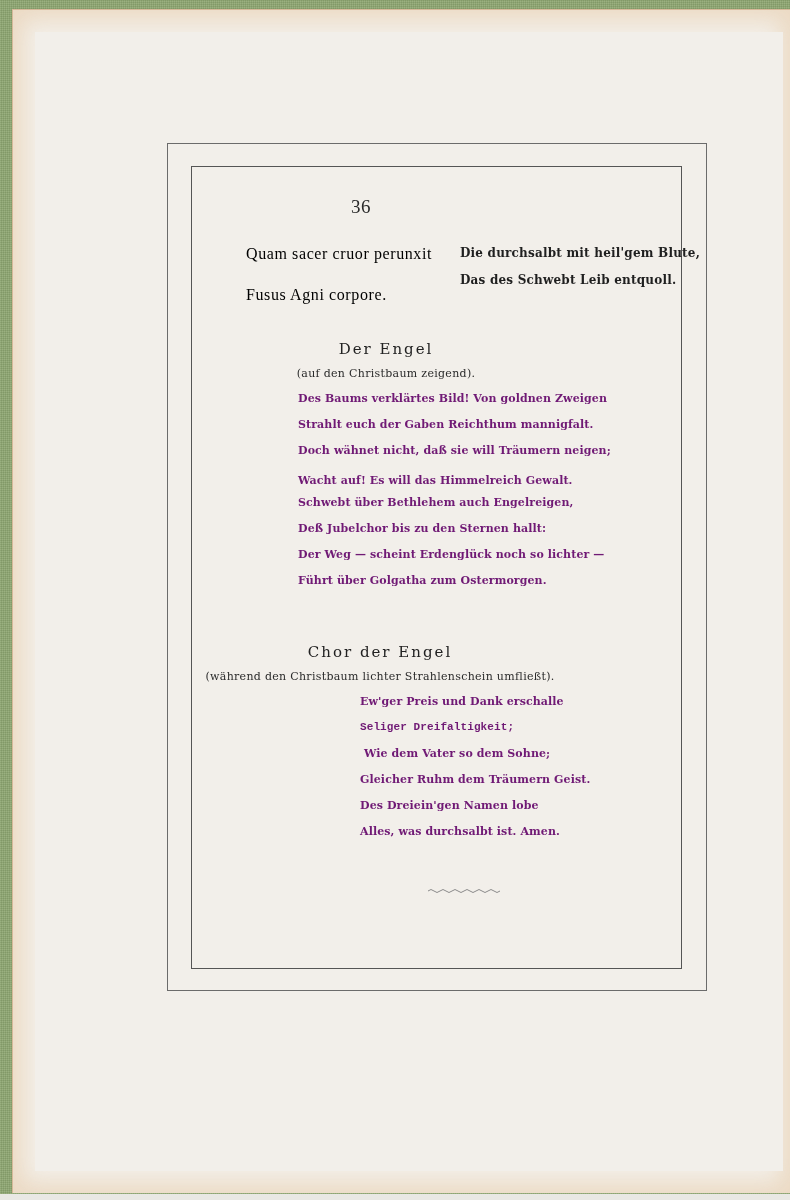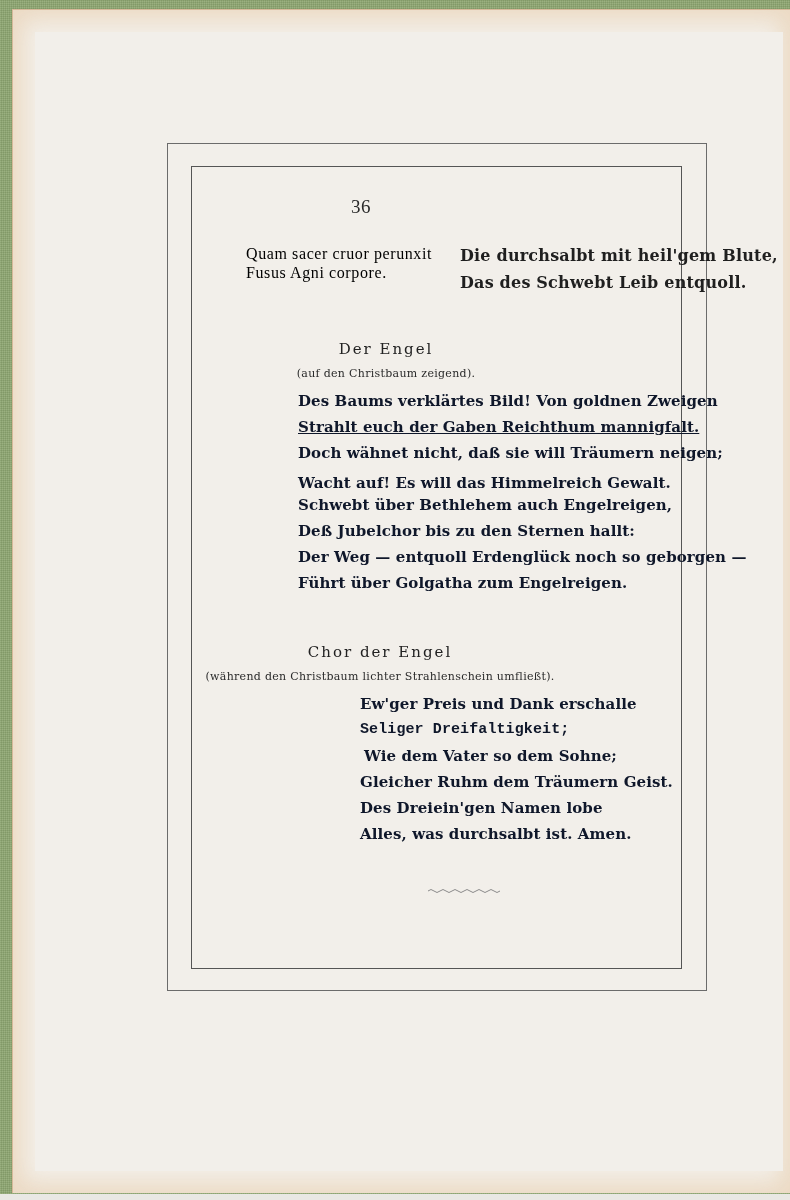--- a/index.html
+++ b/index.html
@@ -83,21 +83,21 @@
       left: 246px;
       font-family: "Liberation Serif", serif;
       font-size: 16px;
       color: #000000;
       letter-spacing: 0.6px;
       white-space: nowrap;
     }
     .german {
       position: absolute;
       font-family: "DejaVu Serif", serif;
-      font-size: 16px;
+      font-size: 12px;
       color: #1f1f1f;
       font-weight: bold;
       letter-spacing: 0.2px;
       white-space: nowrap;
     }
     .heading {
       position: absolute;
       left: 0;
       width: 790px;
       text-align: center;
@@ -112,23 +112,23 @@
       width: 790px;
       text-align: center;
       font-family: "DejaVu Serif", serif;
       font-size: 11px;
       color: #2a2a2a;
       letter-spacing: 0.3px;
     }
     .verse {
       position: absolute;
       font-family: "DejaVu Serif", serif;
-      font-size: 15px;
+      font-size: 11px;
       font-weight: bold;
-      color: #0f172a;
+      color: #701a75;
       white-space: nowrap;
       letter-spacing: 0.1px;
     }
     .ornament {
       position: absolute;
       left: 428px;
       top: 887px;
       width: 72px;
       height: 8px;
     }
@@ -143,34 +143,34 @@
   <div class="sheet-inner"></div>
 </div>
 
 <div class="outer-frame"></div>
 <div class="inner-frame"></div>
 
 <div class="page-number">36</div>
 
 <div class="latin" style="top:245px;">Quam sacer cruor perunxit</div>
 <div class="german" style="left:460px; top:246px;">Die durchsalbt mit heil'gem Blute,</div>
-<div class="latin" style="top:264px;">Fusus Agni corpore.</div>
+<div class="latin" style="top:286px;">Fusus Agni corpore.</div>
 <div class="german" style="left:460px; top:273px;">Das des Schwebt Leib entquoll.</div>
 
 <div class="heading" style="top:340px; transform:translateX(-9px);">Der Engel</div>
 <div class="subheading" style="top:367px; transform:translateX(-9px);">(auf den Christbaum zeigend).</div>
 
 <div class="verse" style="left:298px; top:392px;">Des Baums verklärtes Bild!  Von goldnen Zweigen</div>
-<div class="verse" style="left:298px; top:418px;text-decoration:underline;">Strahlt euch der Gaben Reichthum mannigfalt.</div>
+<div class="verse" style="left:298px; top:418px;">Strahlt euch der Gaben Reichthum mannigfalt.</div>
 <div class="verse" style="left:298px; top:444px;">Doch wähnet nicht, daß sie will Träumern neigen;</div>
 <div class="verse" style="left:298px; top:474px;">Wacht auf!  Es will das Himmelreich Gewalt.</div>
 <div class="verse" style="left:298px; top:496px;">Schwebt über Bethlehem auch Engelreigen,</div>
 <div class="verse" style="left:298px; top:522px;">Deß Jubelchor bis zu den Sternen hallt:</div>
-<div class="verse" style="left:298px; top:548px;">Der Weg — entquoll Erdenglück noch so geborgen —</div>
-<div class="verse" style="left:298px; top:574px;">Führt über Golgatha zum Engelreigen.</div>
+<div class="verse" style="left:298px; top:548px;">Der Weg — scheint Erdenglück noch so lichter —</div>
+<div class="verse" style="left:298px; top:574px;">Führt über Golgatha zum Ostermorgen.</div>
 
 <div class="heading" style="top:643px; transform:translateX(-15px);">Chor der Engel</div>
 <div class="subheading" style="top:670px; transform:translateX(-15px);">(während den Christbaum lichter Strahlenschein umfließt).</div>
 
 <div class="verse" style="left:360px; top:695px;">Ew'ger Preis und Dank erschalle</div>
 <div class="verse" style="left:360px; top:721px;font-family:Liberation Mono, monospace;">Seliger Dreifaltigkeit;</div>
 <div class="verse" style="left:364px; top:747px;">Wie dem Vater so dem Sohne;</div>
 <div class="verse" style="left:360px; top:773px;">Gleicher Ruhm dem Träumern Geist.</div>
 <div class="verse" style="left:360px; top:799px;">Des Dreiein'gen Namen lobe</div>
 <div class="verse" style="left:360px; top:825px;">Alles, was durchsalbt ist.  Amen.</div>

